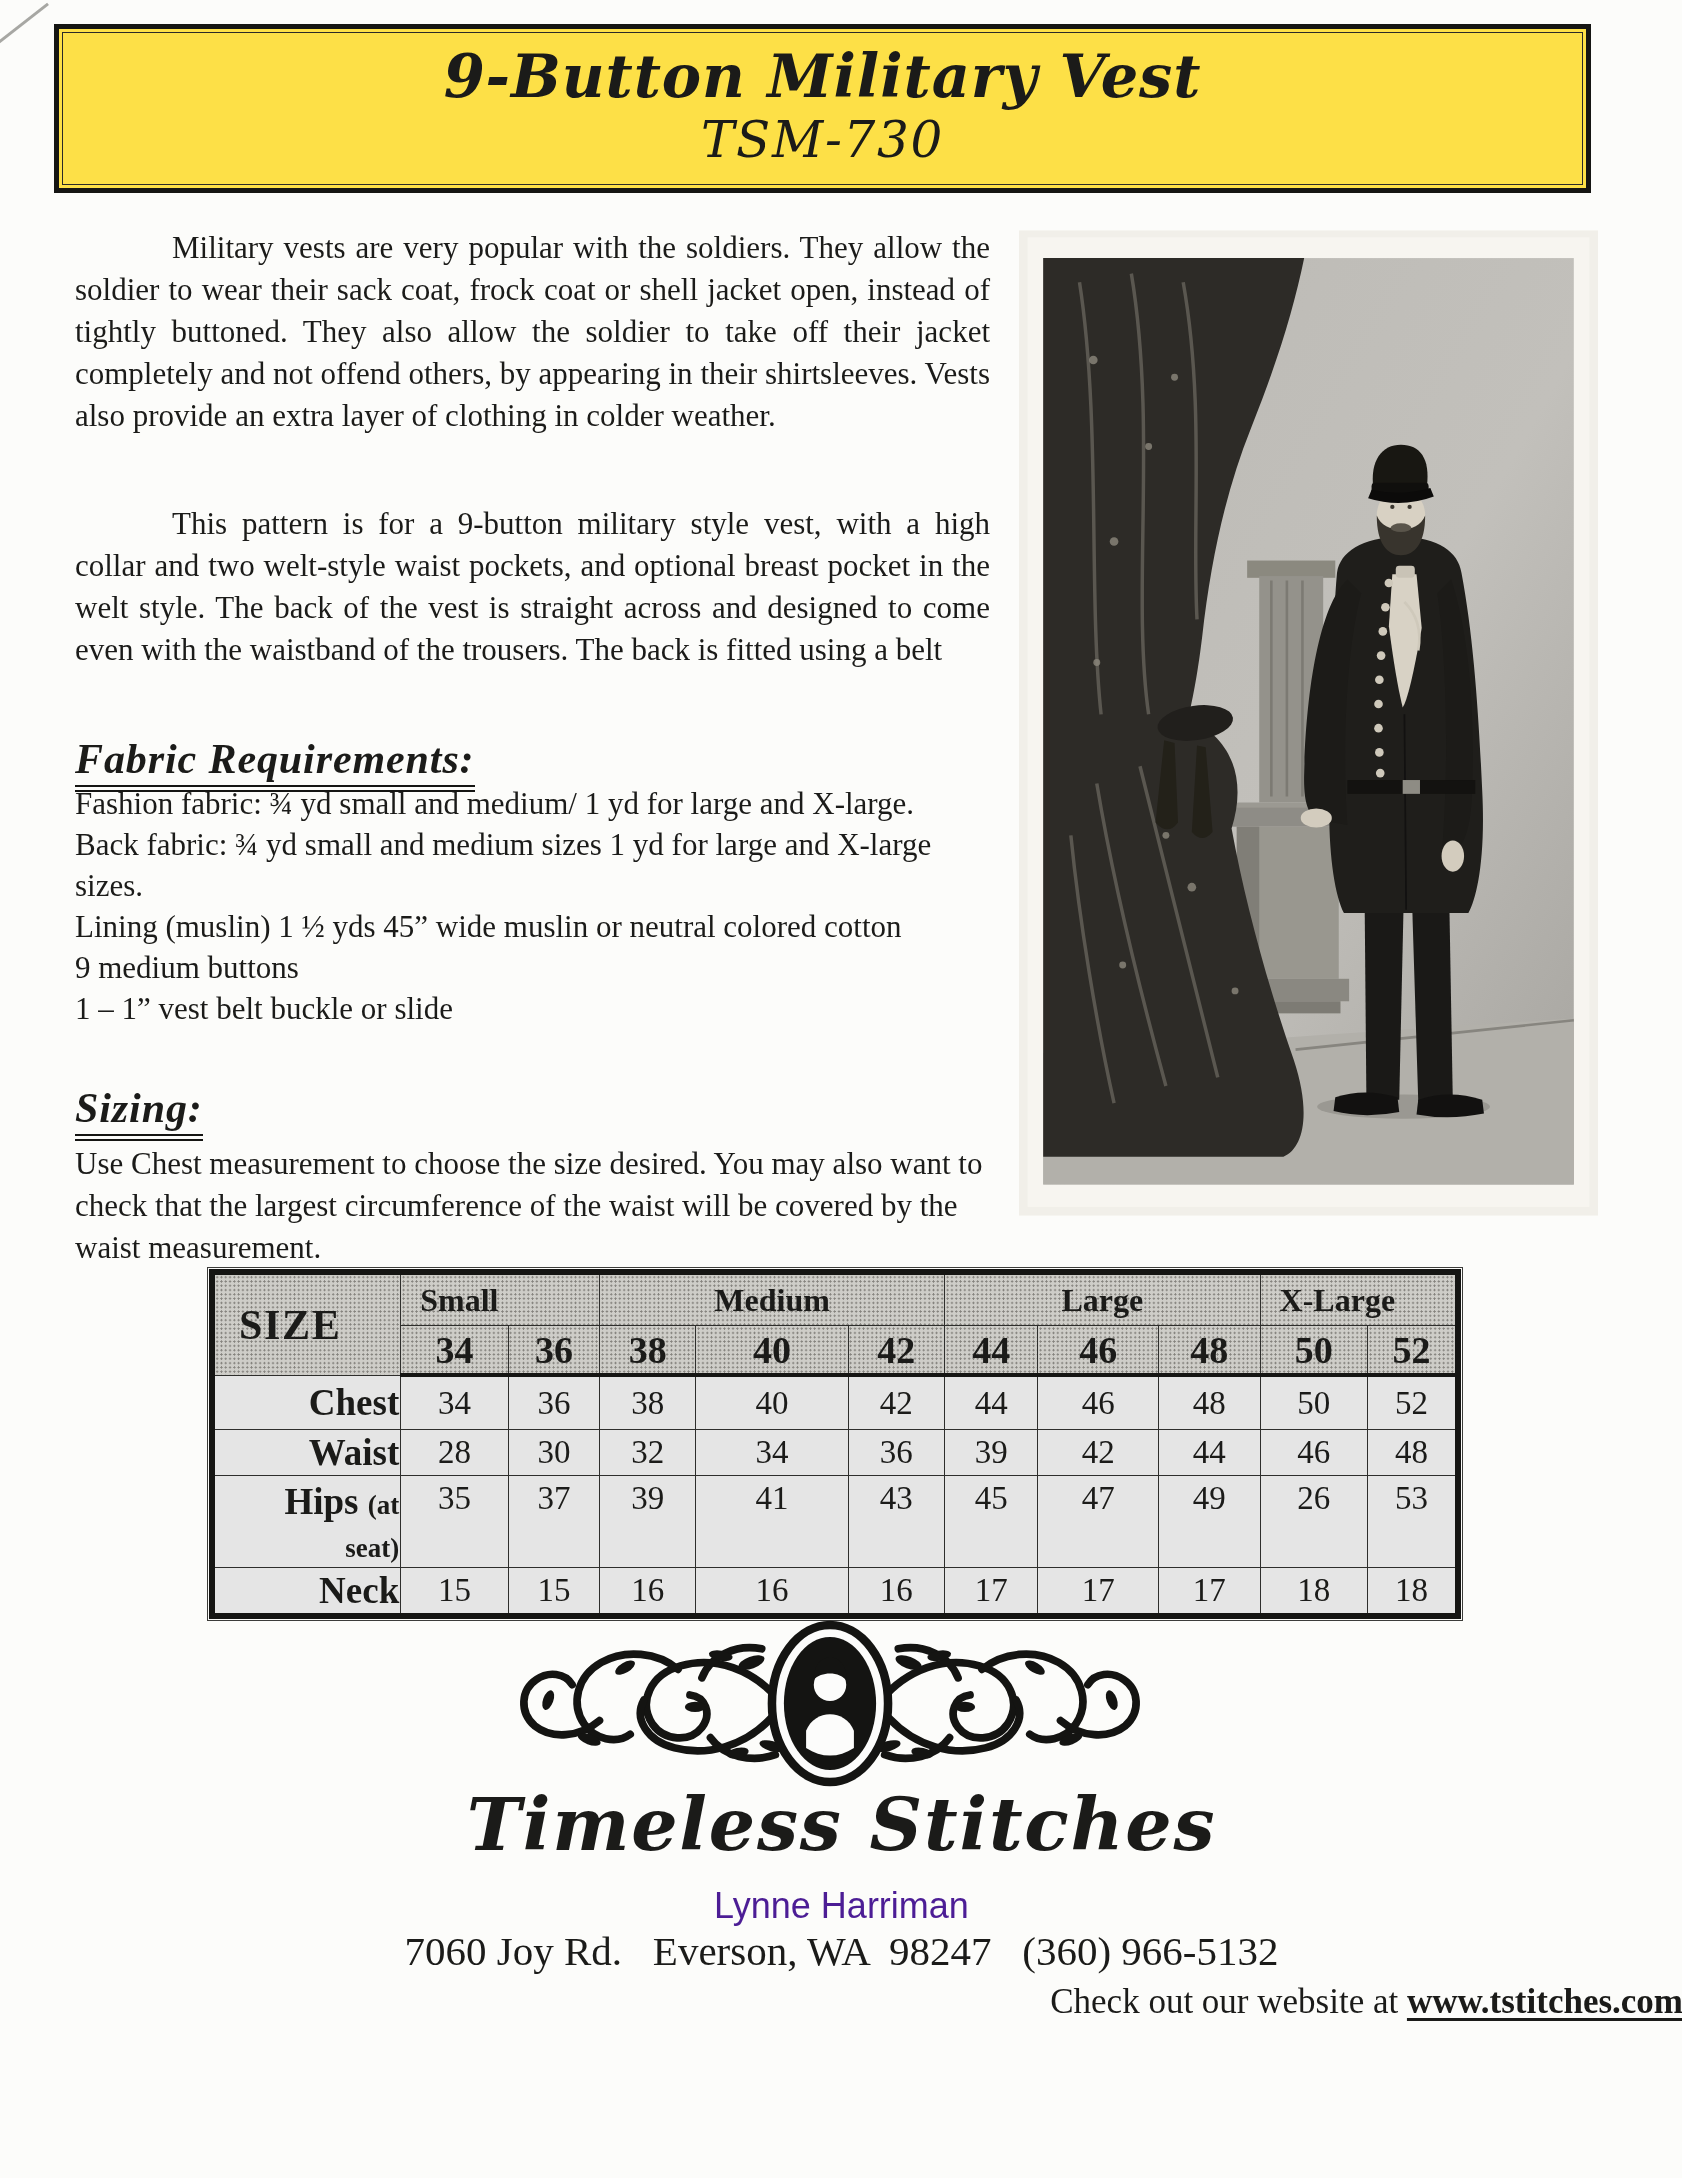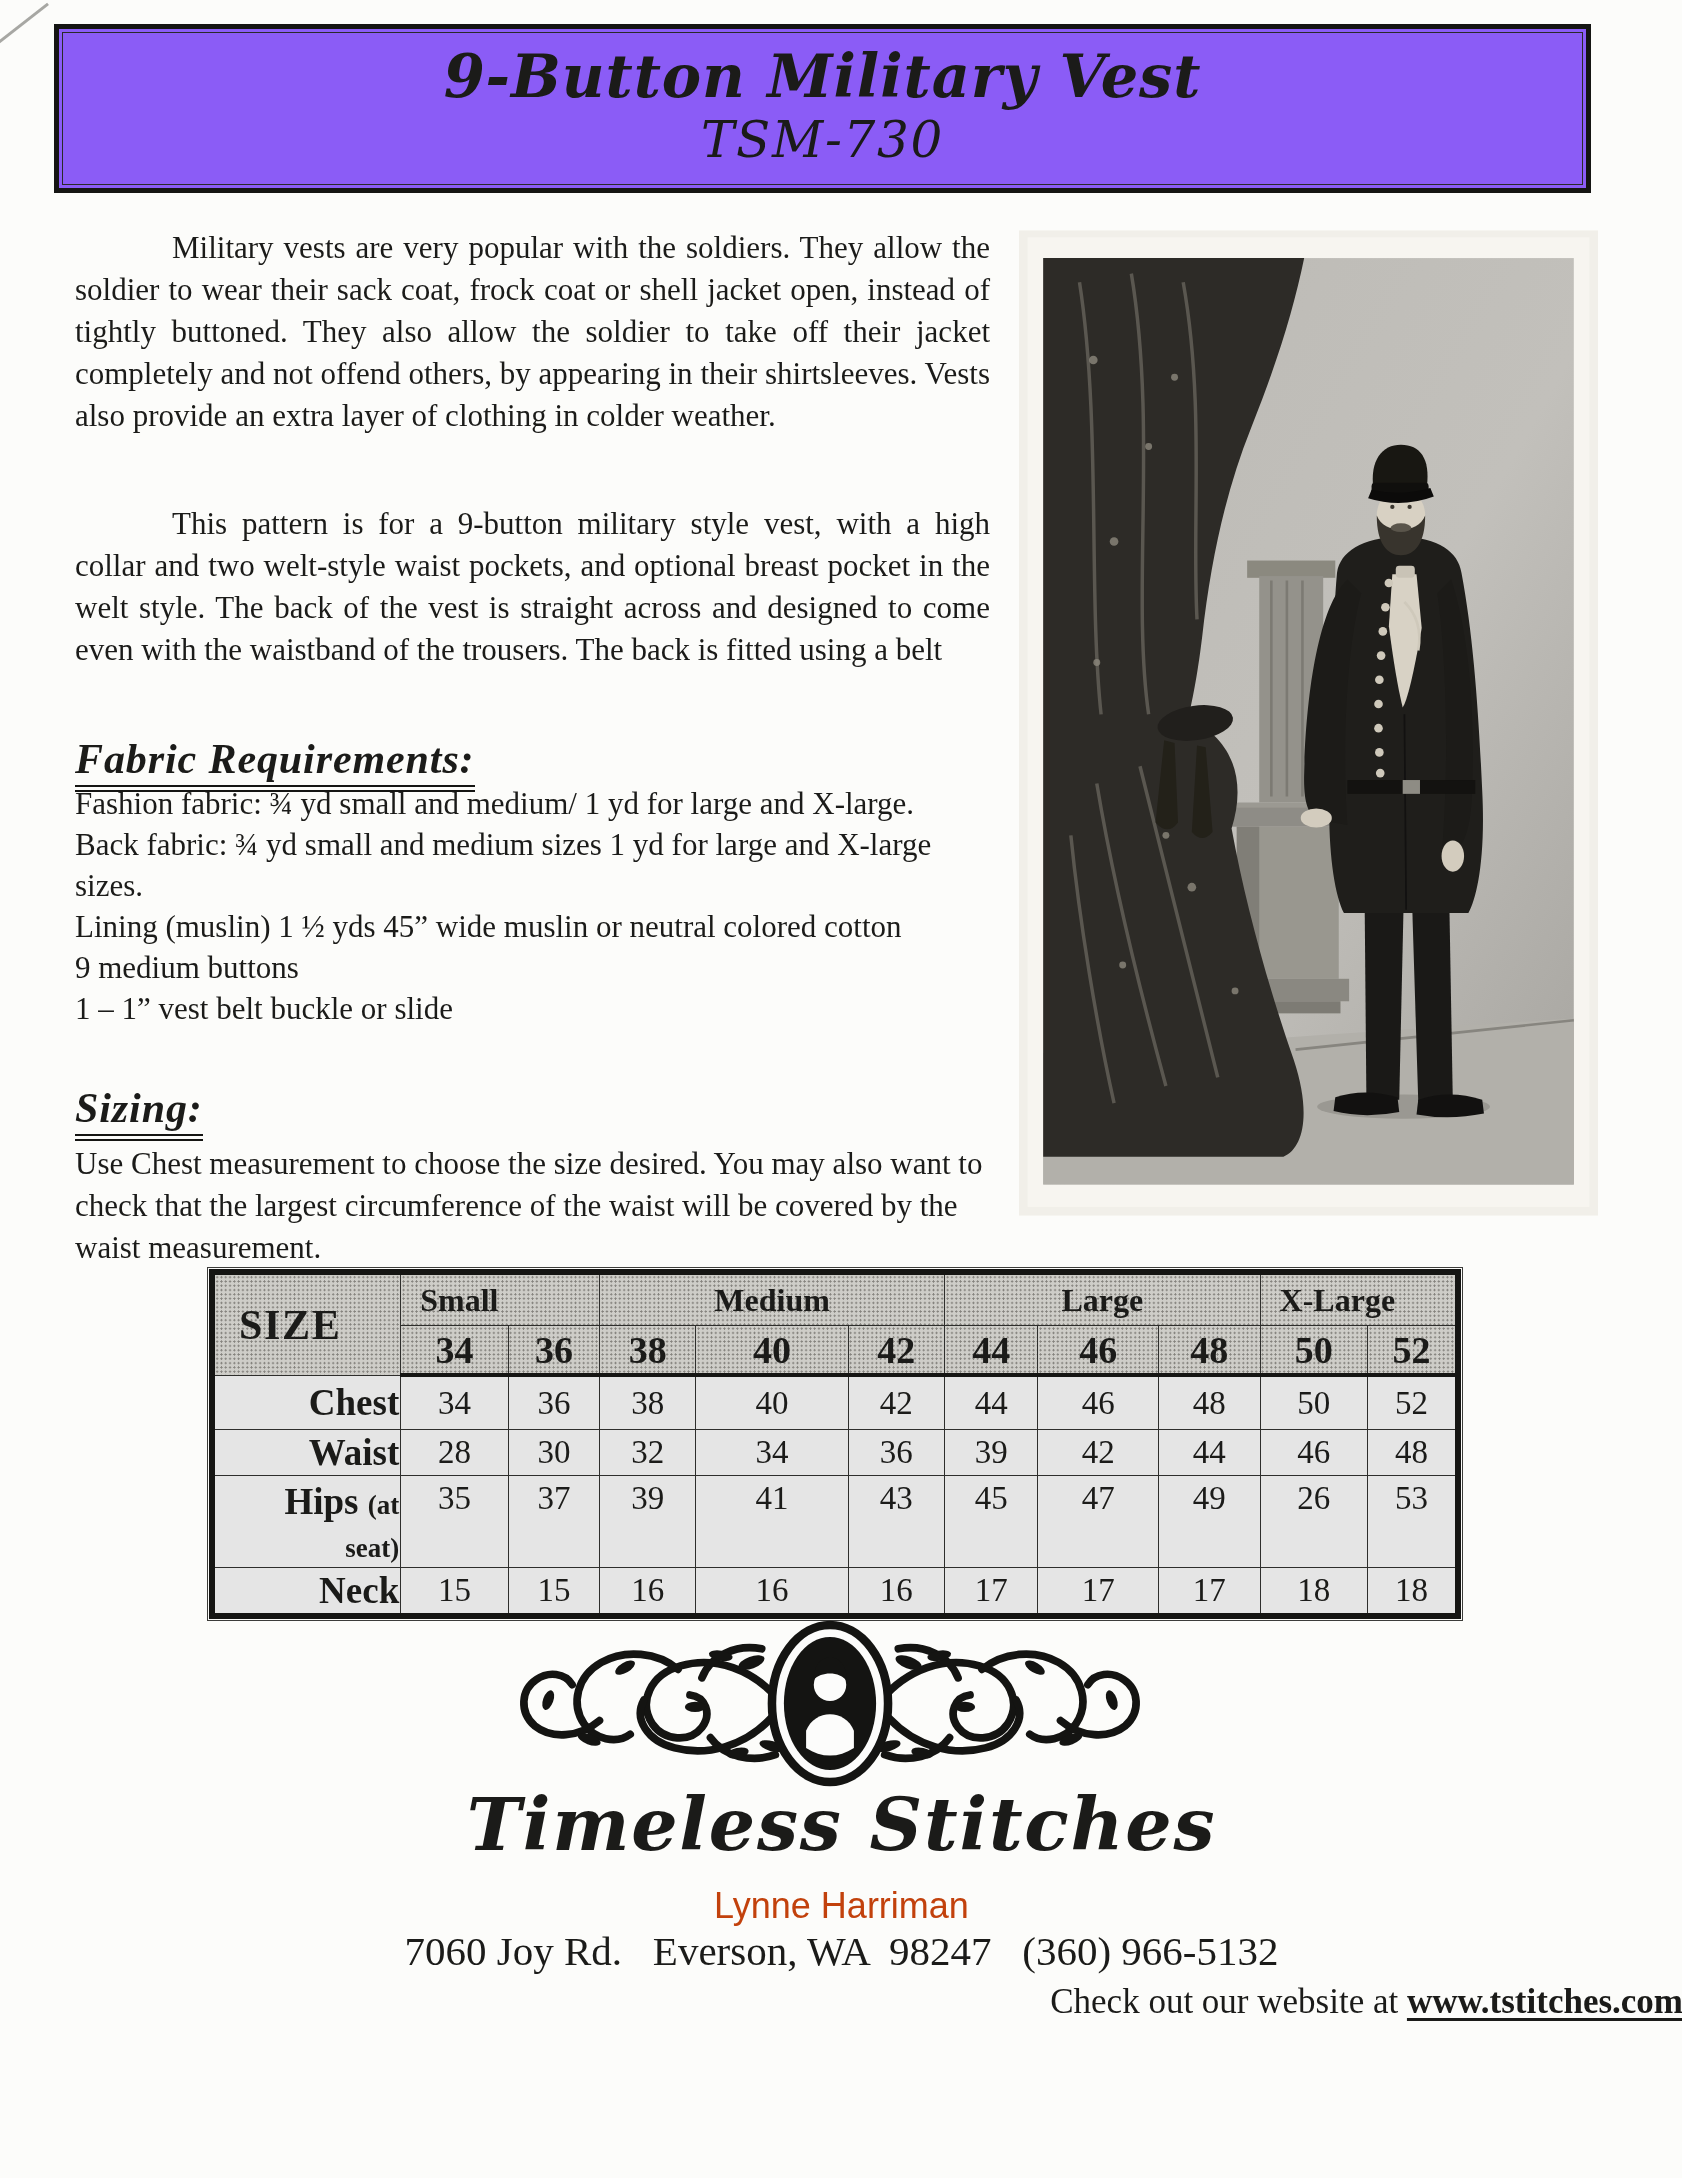--- a/index.html
+++ b/index.html
@@ -3,21 +3,21 @@
 <meta charset="utf-8">
 <style>
   html,body{margin:0;padding:0;background:#e7e6e2;}
   .page{position:relative;width:1683px;height:2178px;background:#fcfcfa;overflow:hidden;
         font-family:"Liberation Serif","DejaVu Serif",serif;color:#1b1b19;}
   
   .corner-mark{position:absolute;left:-12px;top:22.5px;width:67px;height:2.6px;background:#a7a7a3;
                transform:rotate(-38deg);}
   
   .title-box{position:absolute;left:54px;top:24px;width:1537px;height:169px;
-             border:5.2px solid #151513;box-sizing:border-box;background:#8b5cf6;}
+             border:5.2px solid #151513;box-sizing:border-box;background:#fde047;}
   .title-box::before{content:"";position:absolute;inset:2.6px;border:1.7px solid #2a2a28;pointer-events:none;}
   .title-line1{margin-top:14px;text-align:center;font-family:"DejaVu Serif",serif;
                font-style:italic;font-weight:700;font-size:59px;line-height:67px;letter-spacing:0.9px;}
   .title-line2{text-align:center;font-family:"DejaVu Serif",serif;font-style:italic;
                font-weight:500;font-size:50px;line-height:61px;letter-spacing:1.7px;}
   
   .body-par{position:absolute;left:75px;width:915px;margin:0;font-size:31px;line-height:42px;}
   .justify{text-align:justify;}
   .indent{text-indent:97px;}
   .p1{top:227px;}
@@ -54,21 +54,21 @@
   tr.r-waist td{height:42px;}
   tr.r-hips td{height:76px;vertical-align:top;padding-top:3.5px;}
   tr.r-neck td{height:42px;}
   
   .logo{position:absolute;left:497px;top:1617px;width:666px;height:173px;}
   .logo svg{display:block;width:100%;height:100%;}
   .brand{position:absolute;left:0;top:1781px;width:100%;text-align:center;
          font-family:"DejaVu Serif",serif;font-style:italic;font-weight:700;
          font-size:73px;line-height:86px;letter-spacing:1.7px;}
   .owner{position:absolute;left:0;top:1885px;width:100%;text-align:center;
-         font-family:"Liberation Sans",sans-serif;font-size:36px;color:#c2410c;}
+         font-family:"Liberation Sans",sans-serif;font-size:36px;color:#4c1d95;}
   .address{position:absolute;left:0;top:1927px;width:100%;text-align:center;
            font-size:41px;white-space:pre-wrap;}
   .website-line{position:absolute;left:0;top:1982px;width:100%;text-align:right;font-size:35px;}
   .website-line .site{font-weight:700;text-decoration:underline;text-underline-offset:5.2px;
                       text-decoration-thickness:2.6px;}
   .copyright{position:absolute;left:0;width:100%;text-align:center;font-size:30px;}
   .c1{top:2060px;}
   .c2{top:2098px;}
 </style>
 </head>

